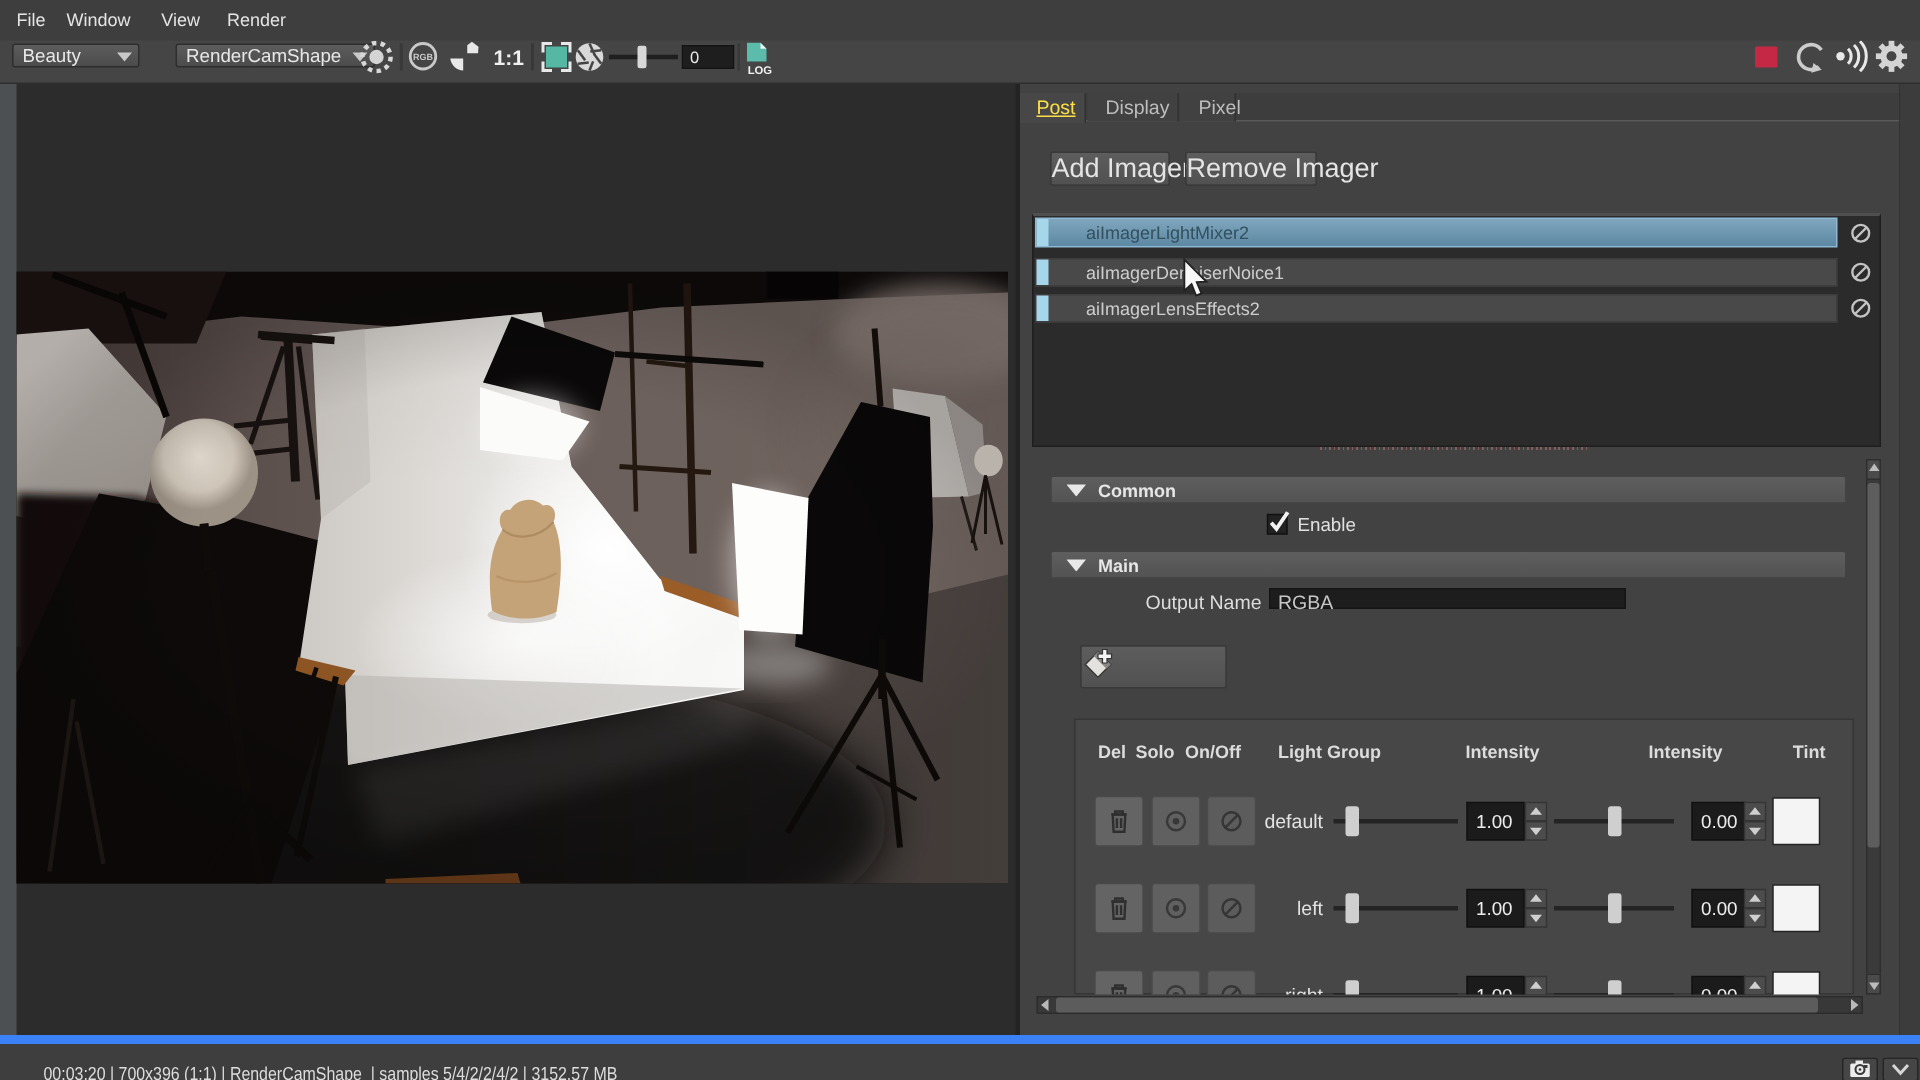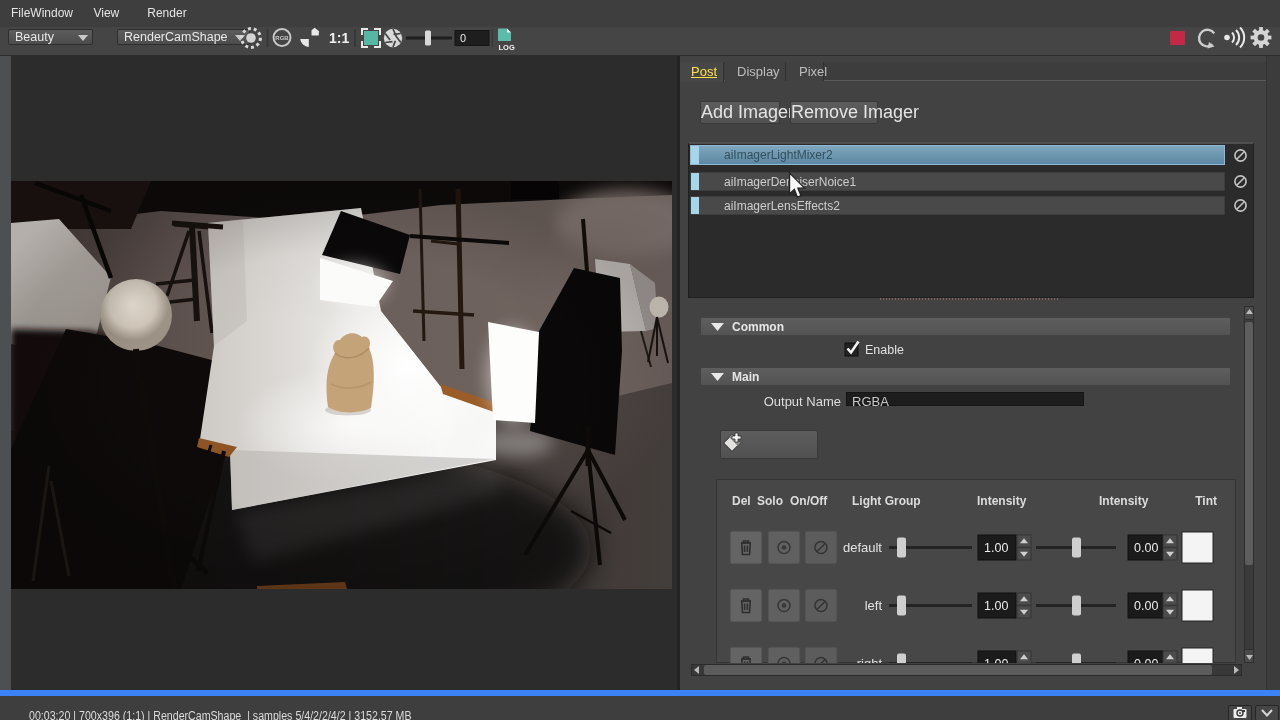--- a/index.html
+++ b/index.html
@@ -39,22 +39,22 @@
 
   
   #status { left:0; top:690px; width:1280px; height:30px; background:#3e3e3e; border-top:6px solid #3b82f6;
     color:#dcdcdc; font-size:12.5px; }
   #status .stx { display:inline-block; margin:13px 0 0 29px; transform:scaleX(0.85); transform-origin:0 50%; white-space:nowrap; }
 </style>
 </head>
 <body>
 <div id="stage">
   <div class="abs" id="menubar">
-    <span style="margin-left:11px;">File</span><span style="">Window</span>
-    <span style="margin-left:16px;">View</span><span style="margin-left:28px;">Render</span>
+    <span style="margin-left:11px;">File</span><span style="margin-left:14px;">Window</span>
+    <span style="margin-left:16px;">View</span><span style="margin-left:18px;">Render</span>
   </div>
   <div class="abs" id="toolbar">
     <div class="ddown" style="left:8px; width:85px;">Beauty<div class="ddarrow"></div></div>
     <div class="ddown" style="left:117px; width:133px;">RenderCamShape<div class="ddarrow"></div></div>
     <svg class="abs" style="left:236px; top:0;" width="290" height="29" viewBox="0 0 290 29">
 
       <circle cx="15" cy="11" r="9.4" fill="none" stroke="#d8d8d8" stroke-width="3" stroke-dasharray="2.95 2.9"></circle>
       <circle cx="15" cy="11" r="4.8" fill="#d4d4d4"></circle>
       <line x1="31.5" y1="2" x2="31.5" y2="20" stroke="#383838" stroke-width="2"></line>
 

